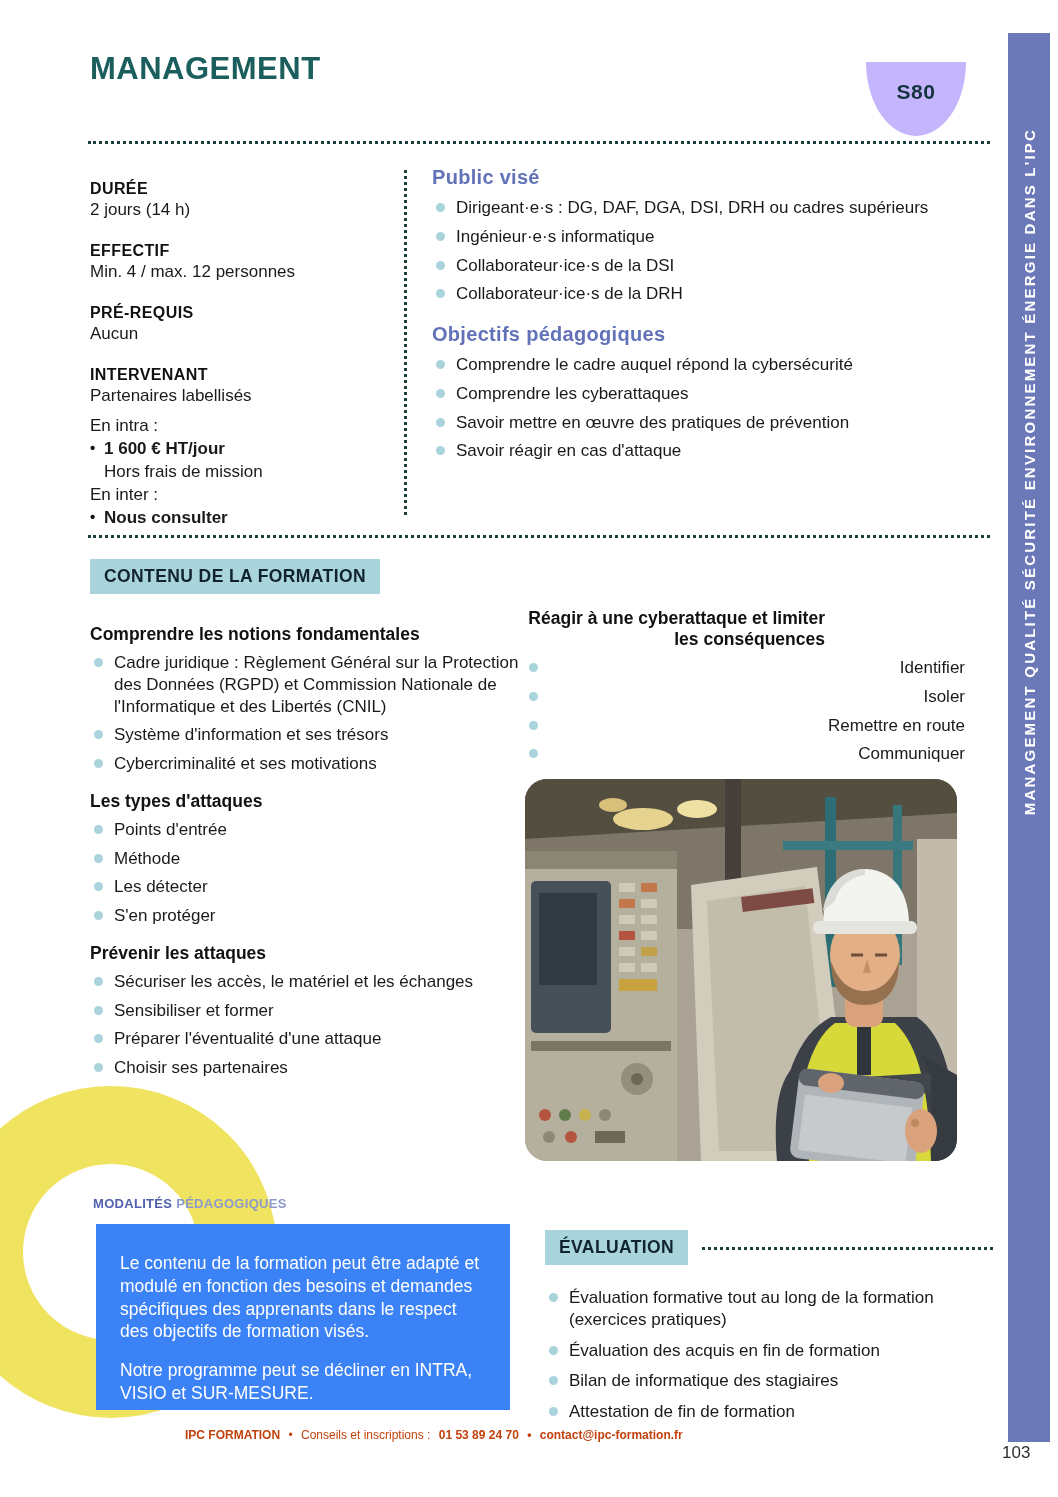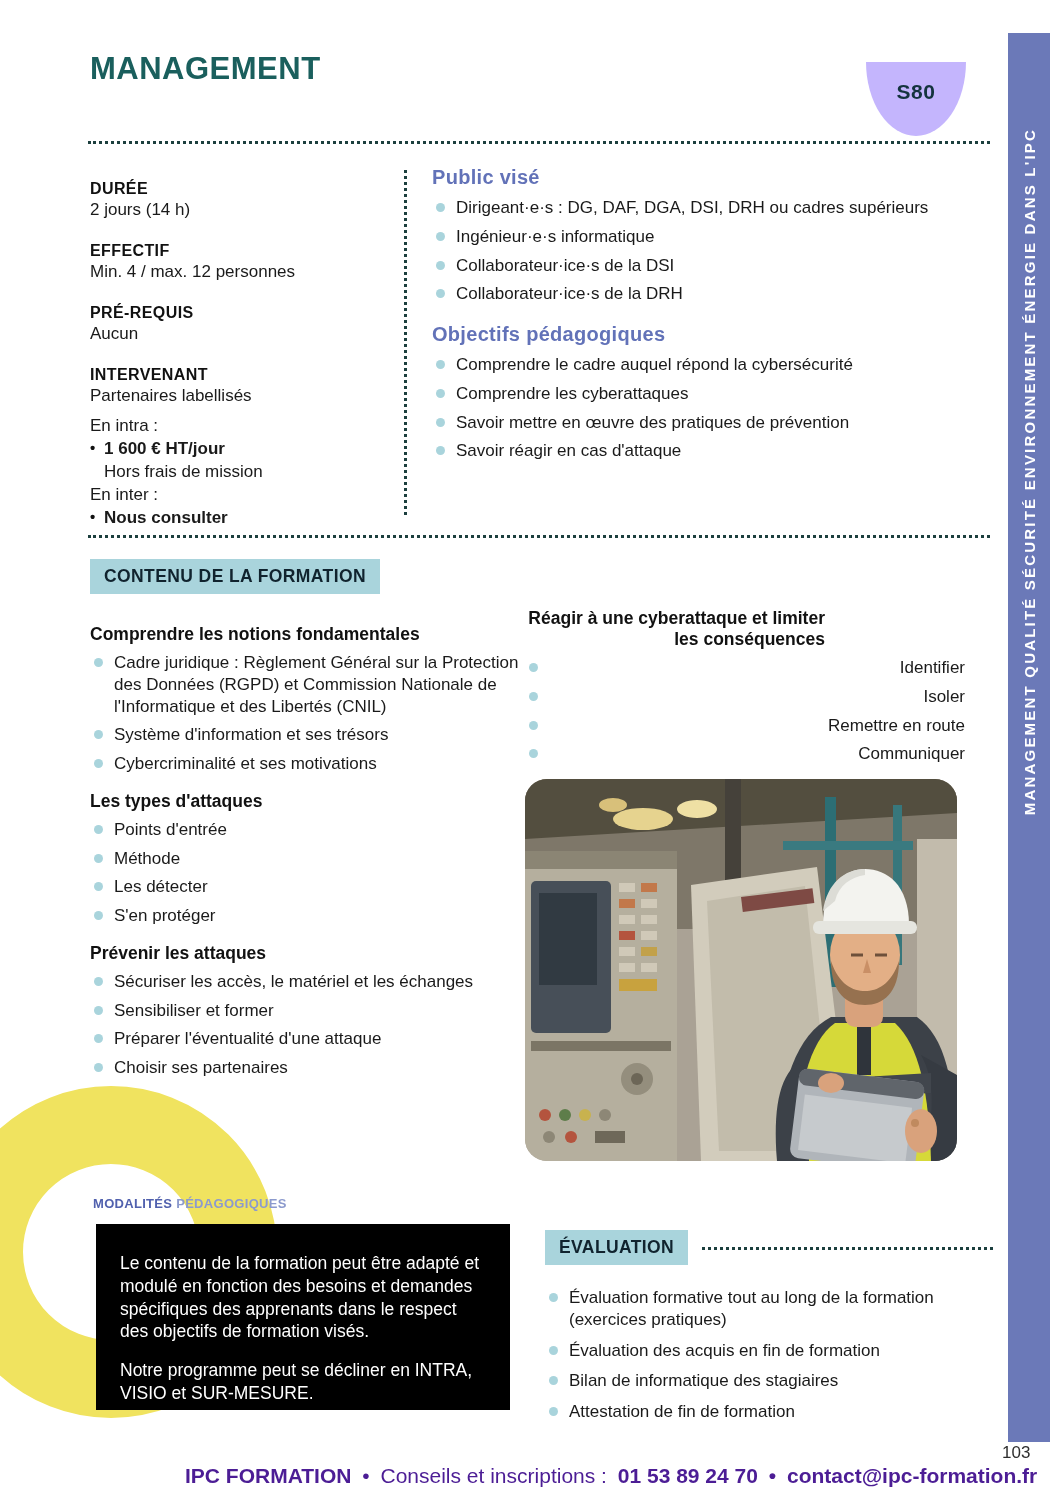--- a/index.html
+++ b/index.html
@@ -79,34 +79,34 @@
   .photo{
     width:432px;height:382px;border-radius:22px;overflow:hidden;margin-top:14px;
   }
   .photo svg{display:block;}
 
   
   .modalites-h{position:absolute;left:93px;top:1196px;font-size:13px;font-weight:800;letter-spacing:.3px;z-index:2;}
   .modalites-h .p1{color:#5161ae;}
   .modalites-h .p2{color:#8c9acd;}
   .purple-box{
-    position:absolute;left:96px;top:1224px;width:414px;height:186px;background:#000000;
+    position:absolute;left:96px;top:1224px;width:414px;height:186px;background:#3b82f6;
     color:#ffffff;z-index:2;box-sizing:border-box;padding:28px 22px 18px 24px;
   }
   .purple-box p{margin:0 0 16px 0;font-size:17.5px;line-height:1.3;}
 
   .eval-col{position:absolute;left:545px;top:1230px;width:448px;z-index:2;}
   .eval-head{display:flex;align-items:center;}
   .eval-dots{flex:1;border-top:3px dotted #1c3f3e;margin-left:14px;margin-top:2px;}
   .eval-col ul.blist{margin-top:22px;}
   .eval-col ul.blist li{max-width:370px;margin:9px 0;}
 
   
   .footer{
-    position:absolute;left:185px;top:1464px;color:#4c1d95;font-size:21px;z-index:2;white-space:nowrap;
+    position:absolute;left:185px;top:1428px;color:#c2410c;font-size:12px;z-index:2;white-space:nowrap;
   }
   .footer .seg{margin-right:5px;}
   .page-num{position:absolute;left:1002px;top:1443px;font-size:17px;color:#2e2e2e;z-index:2;}
 </style>
 </head>
 <body>
 
 <div class="yellow-ring"></div>
 
 <div class="side-band">

